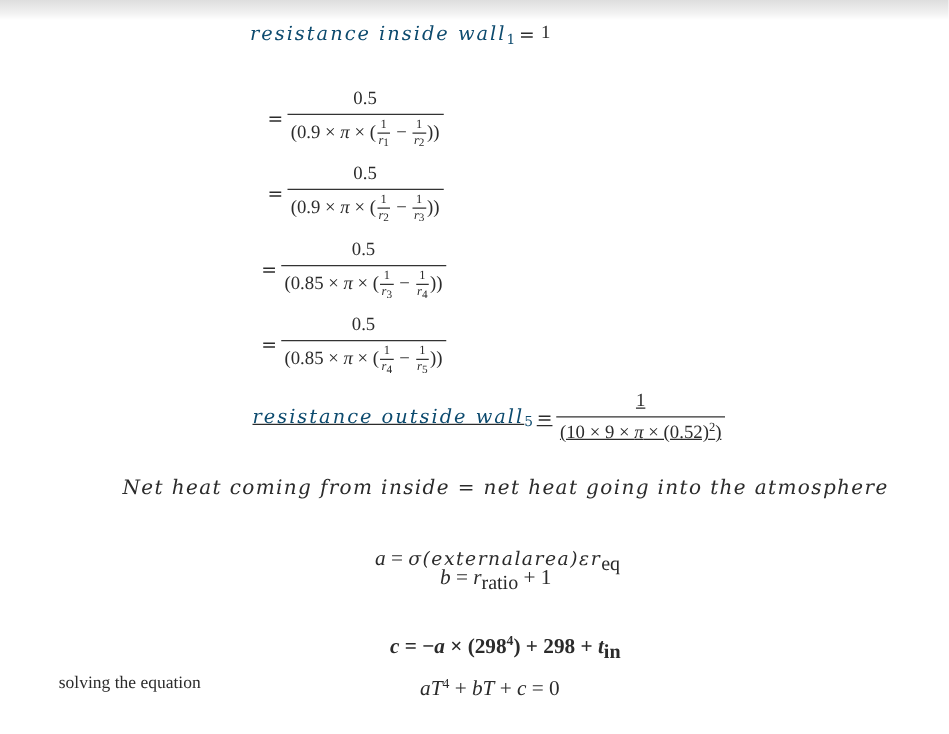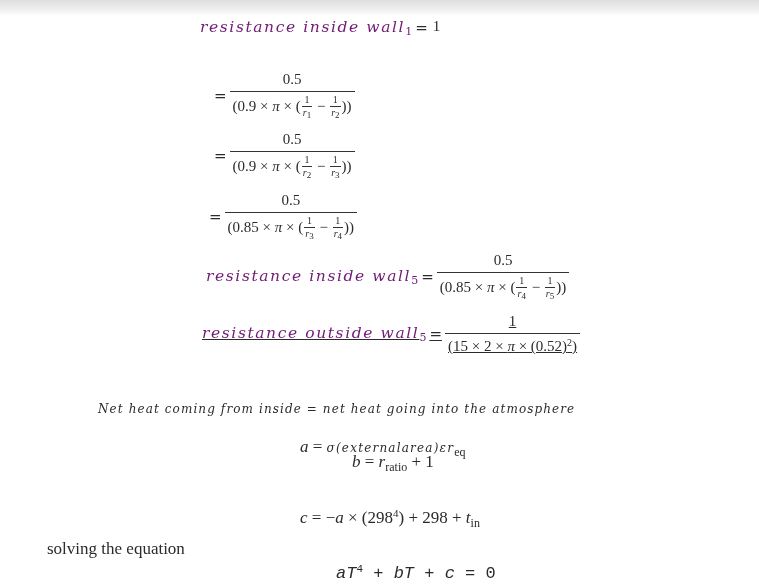--- a/index.html
+++ b/index.html
@@ -10,48 +10,48 @@
   }
   .topbar {
     position:absolute; left:0; top:0; width:759px; height:16px;
     background:linear-gradient(#dedede, #f3f3f3 70%, #ffffff);
   }
   .eq {
     position:absolute; display:flex; align-items:center;
     font-family:"DejaVu Serif", serif; white-space:nowrap;
   }
   .lhs {
-    font-style:italic; font-size:15.5px; letter-spacing:1.6px; color:#701a75;
+    font-style:italic; font-size:15.5px; letter-spacing:1.6px; color:#0c4a6e;
   }
   .lhs sub { font-style:normal; font-size:11px; letter-spacing:0; vertical-align:-3px; }
   .eqsign { font-size:15px; margin:0 3px 0 3px; }
   .frac { display:inline-flex; flex-direction:column; align-items:center; }
   .num { font-family:"Liberation Serif", serif; font-size:15px; padding:0 2px 3px 2px; }
   .den {
     font-family:"Liberation Serif", serif; font-size:15px;
     border-top:1px solid #333; padding:3px 3px 0 3px; white-space:nowrap;
   }
   .den i, .mathi { font-style:italic; }
   .den sup { font-size:10px; vertical-align:5px; }
   .mini { display:inline-flex; flex-direction:column; align-items:center; vertical-align:middle; font-size:10px; line-height:10px; margin:0 1px; }
   .mini .mn { padding:0 1px 1px 1px; }
   .mini .md { border-top:1px solid #333; padding:1px 1px 0 1px; font-style:italic; }
   .mini .md sub { font-style:normal; font-size:9px; vertical-align:-2px; }
   .sentence {
-    position:absolute; font-style:italic; font-size:12px; letter-spacing:1.1px; white-space:nowrap;margin-top:22px;
+    position:absolute; font-style:italic; font-size:16px; letter-spacing:1.1px; white-space:nowrap;
   }
   .plain {
-    position:absolute; font-family:"Liberation Serif", serif; font-size:17px; white-space:nowrap;
+    position:absolute; font-family:"Liberation Serif", serif; font-size:14px; white-space:nowrap;
   }
   .math {
     position:absolute; font-family:"Liberation Serif", serif; font-size:17px; white-space:nowrap;
   }
-  .math sub { font-size:12px; vertical-align:-4px; font-style:normal; }
+  .math sub { font-size:16px; vertical-align:-4px; font-style:normal; }
   .math sup { font-size:11px; vertical-align:6px; }
-  .spaced { letter-spacing:1.2px; font-style:italic; font-family:"DejaVu Serif", serif; font-size:12px; }
+  .spaced { letter-spacing:1.2px; font-style:italic; font-family:"DejaVu Serif", serif; font-size:15px; }
 </style>
 </head>
 <body>
 
 <div class="topbar"></div>
 
 <div class="eq" style="left:200px; top:18px;">
   <span class="lhs"><span>resistance inside wall</span><sub>1</sub></span>
   <span class="eqsign">=</span>
   <span class="frac">
@@ -95,52 +95,51 @@
           <span class="mn">1</span>
           <span class="md"><span>r</span><sub>3</sub></span>
         </span><span> − </span><span class="mini">
           <span class="mn">1</span>
           <span class="md"><span>r</span><sub>4</sub></span>
         </span><span>))</span></span>
   </span>
 </div>
 
 <div class="eq" style="left:206px; top:252px;">
-  <span class="lhs"><span>resistance inside wall</span><sub>5</sub></span>
   <span class="eqsign">=</span>
   <span class="frac">
     <span class="num">0.5</span>
     <span class="den"><span>(0.85 × </span><i>π</i><span> × (</span><span class="mini">
           <span class="mn">1</span>
           <span class="md"><span>r</span><sub>4</sub></span>
         </span><span> − </span><span class="mini">
           <span class="mn">1</span>
           <span class="md"><span>r</span><sub>5</sub></span>
         </span><span>))</span></span>
   </span>
 </div>
 
 <div class="eq" style="left:202px; top:313px;text-decoration:underline;">
   <span class="lhs"><span>resistance outside wall</span><sub>5</sub></span>
   <span class="eqsign">=</span>
   <span class="frac">
     <span class="num">1</span>
-    <span class="den"><span>(15 × 2 × </span><i>π</i><span> × (0.52)</span><sup>2</sup><span>)</span></span>
+    <span class="den"><span>(10 × 9 × </span><i>π</i><span> × (0.52)</span><sup>2</sup><span>)</span></span>
   </span>
 </div>
 
 <div class="sentence" style="left:98px; top:380px;">Net heat coming from inside = net heat going into the atmosphere</div>
 
 <div class="math" style="left:300px; top:437px;">
   <i>a</i><span> = </span><span class="spaced">σ(externalarea)εr</span><sub>eq</sub>
 </div>
 <div class="math" style="left:352px; top:452px;">
   <i>b</i><span> = </span><i>r</i><sub>ratio</sub><span> + 1</span>
 </div>
-<div class="math" style="left:300px; top:507px;">
+<div class="math" style="left:312px; top:507px;font-weight:bold;">
   <i>c</i><span> = −</span><i>a</i><span> × (298</span><sup>4</sup><span>) + 298 + </span><i>t</i><sub>in</sub>
 </div>
 
 <div class="plain" style="left:47px; top:539px;">solving the equation</div>
 
-<div class="math" style="left:336px; top:563px;font-family:Liberation Mono, monospace;">
+<div class="math" style="left:336px; top:541px;">
   <i>a</i><i>T</i><sup>4</sup><span> + </span><i>b</i><i>T</i><span> + </span><i>c</i><span> = 0</span>
 </div>
 
 </body></html>

